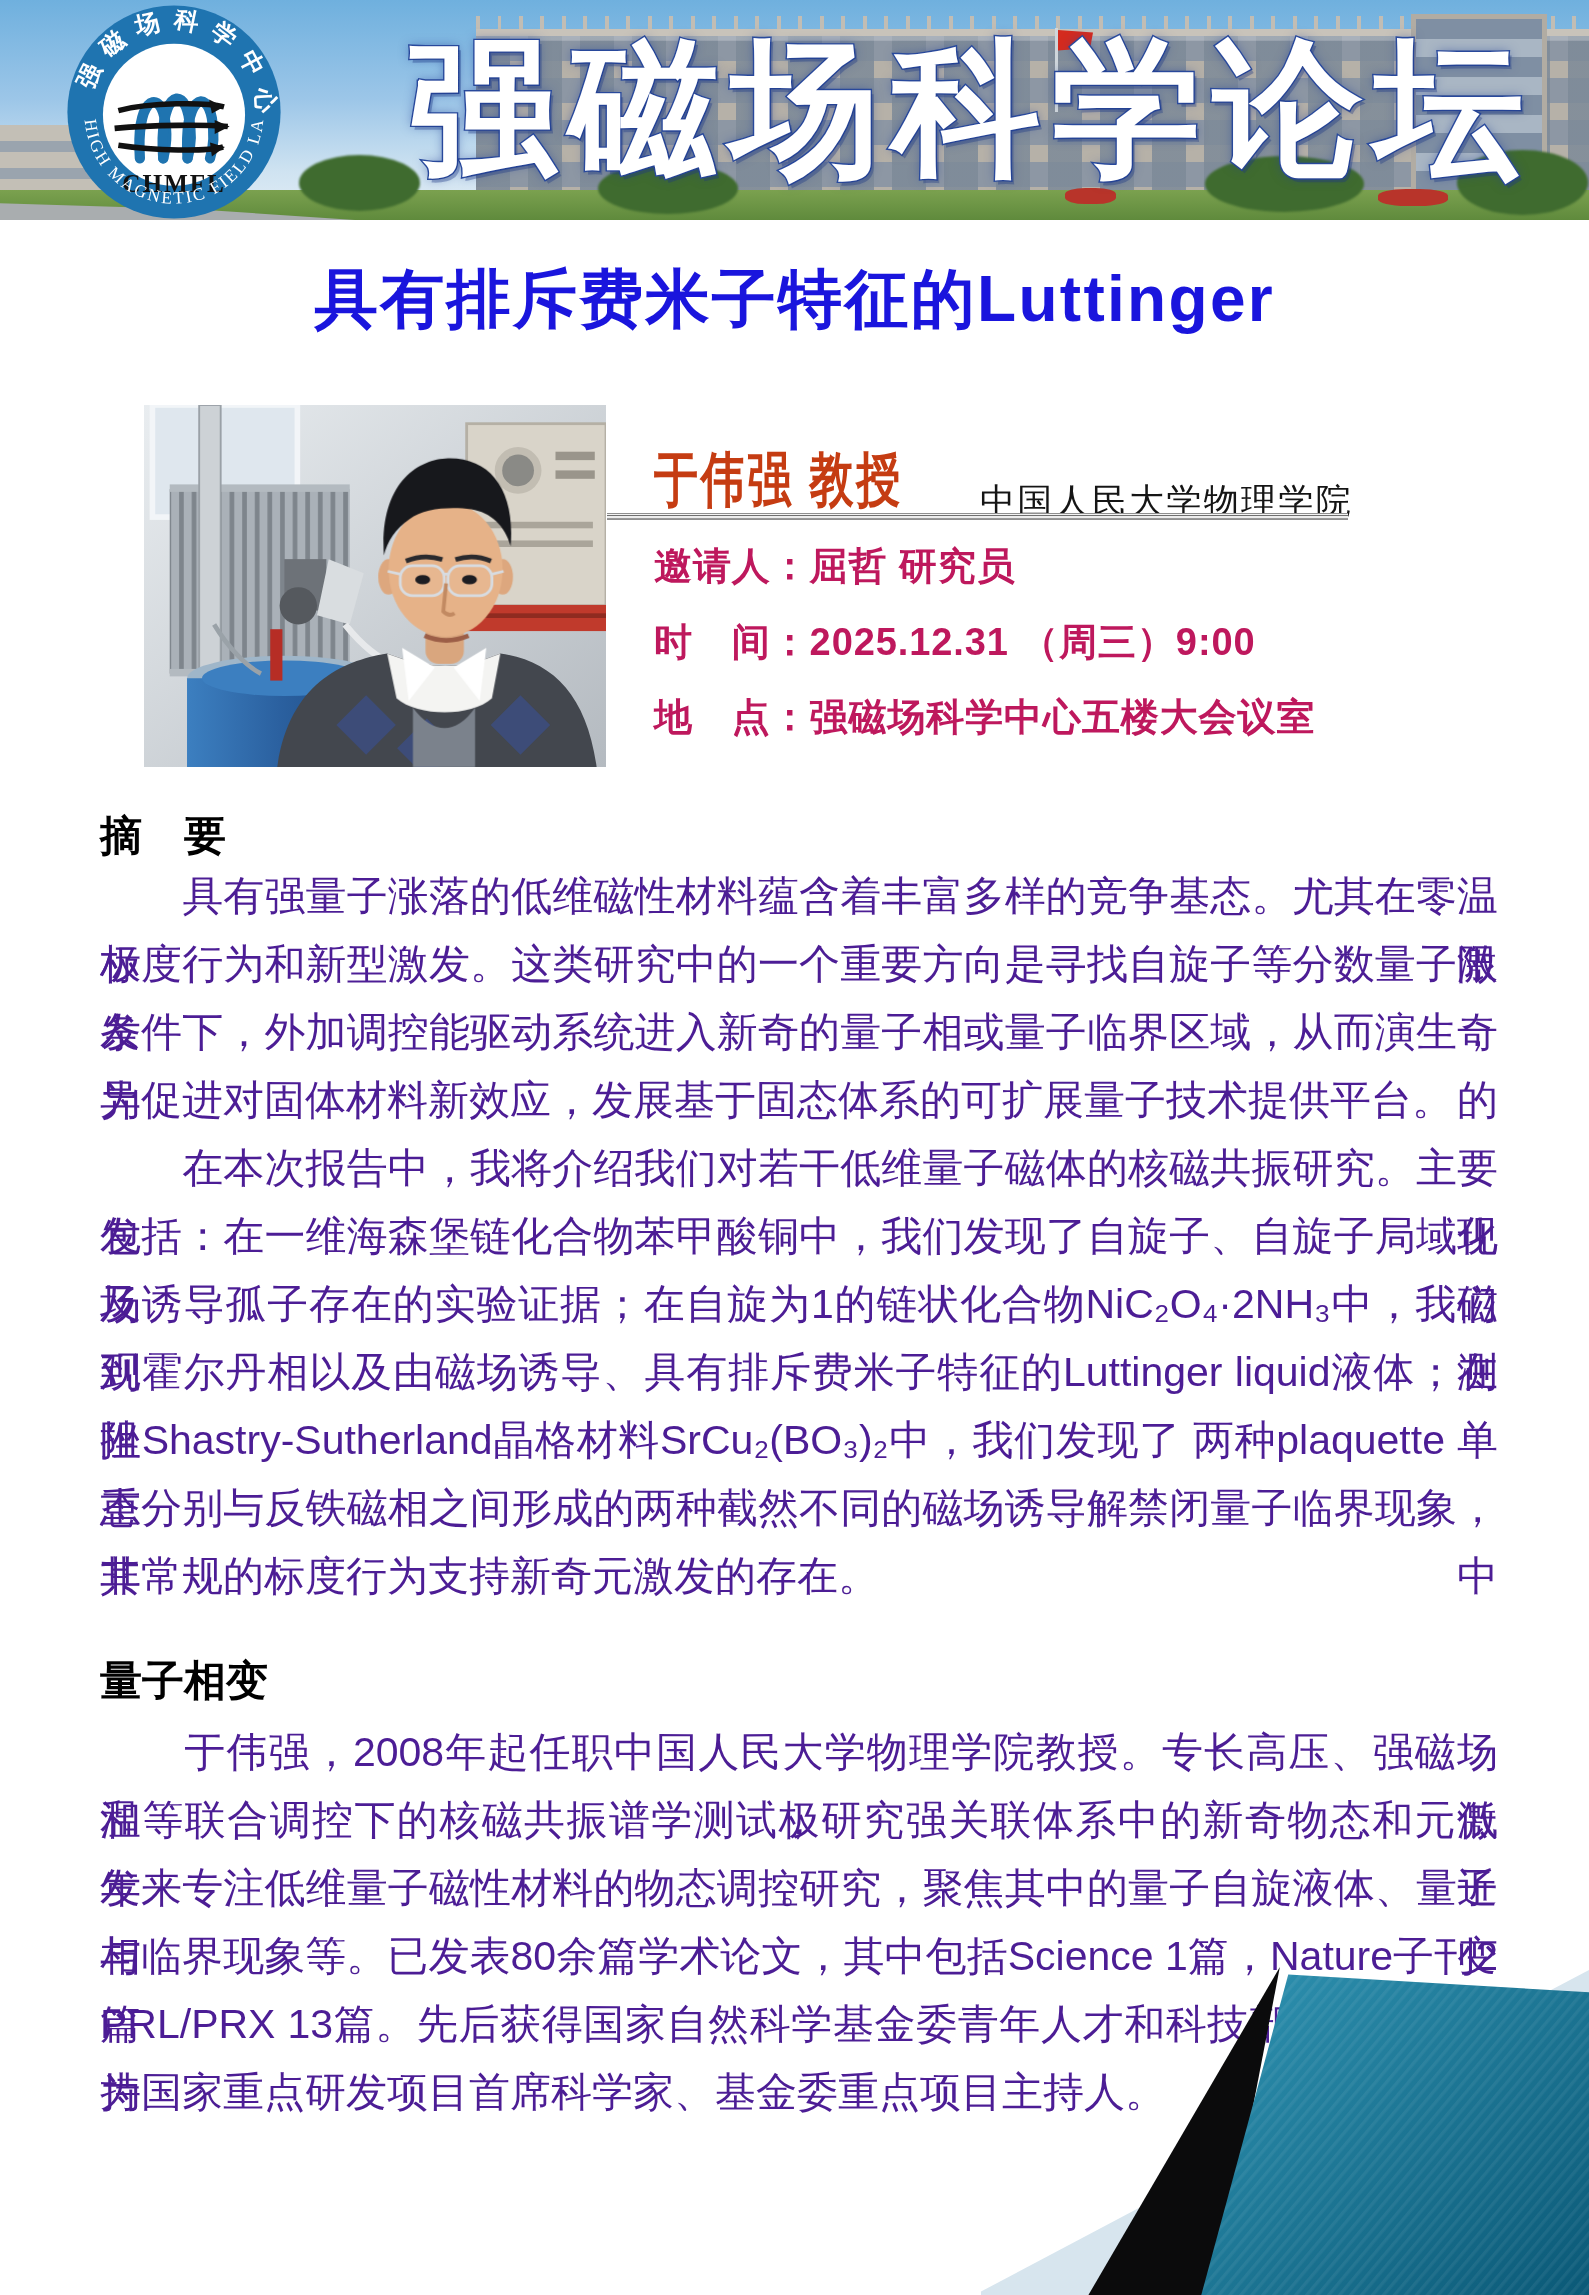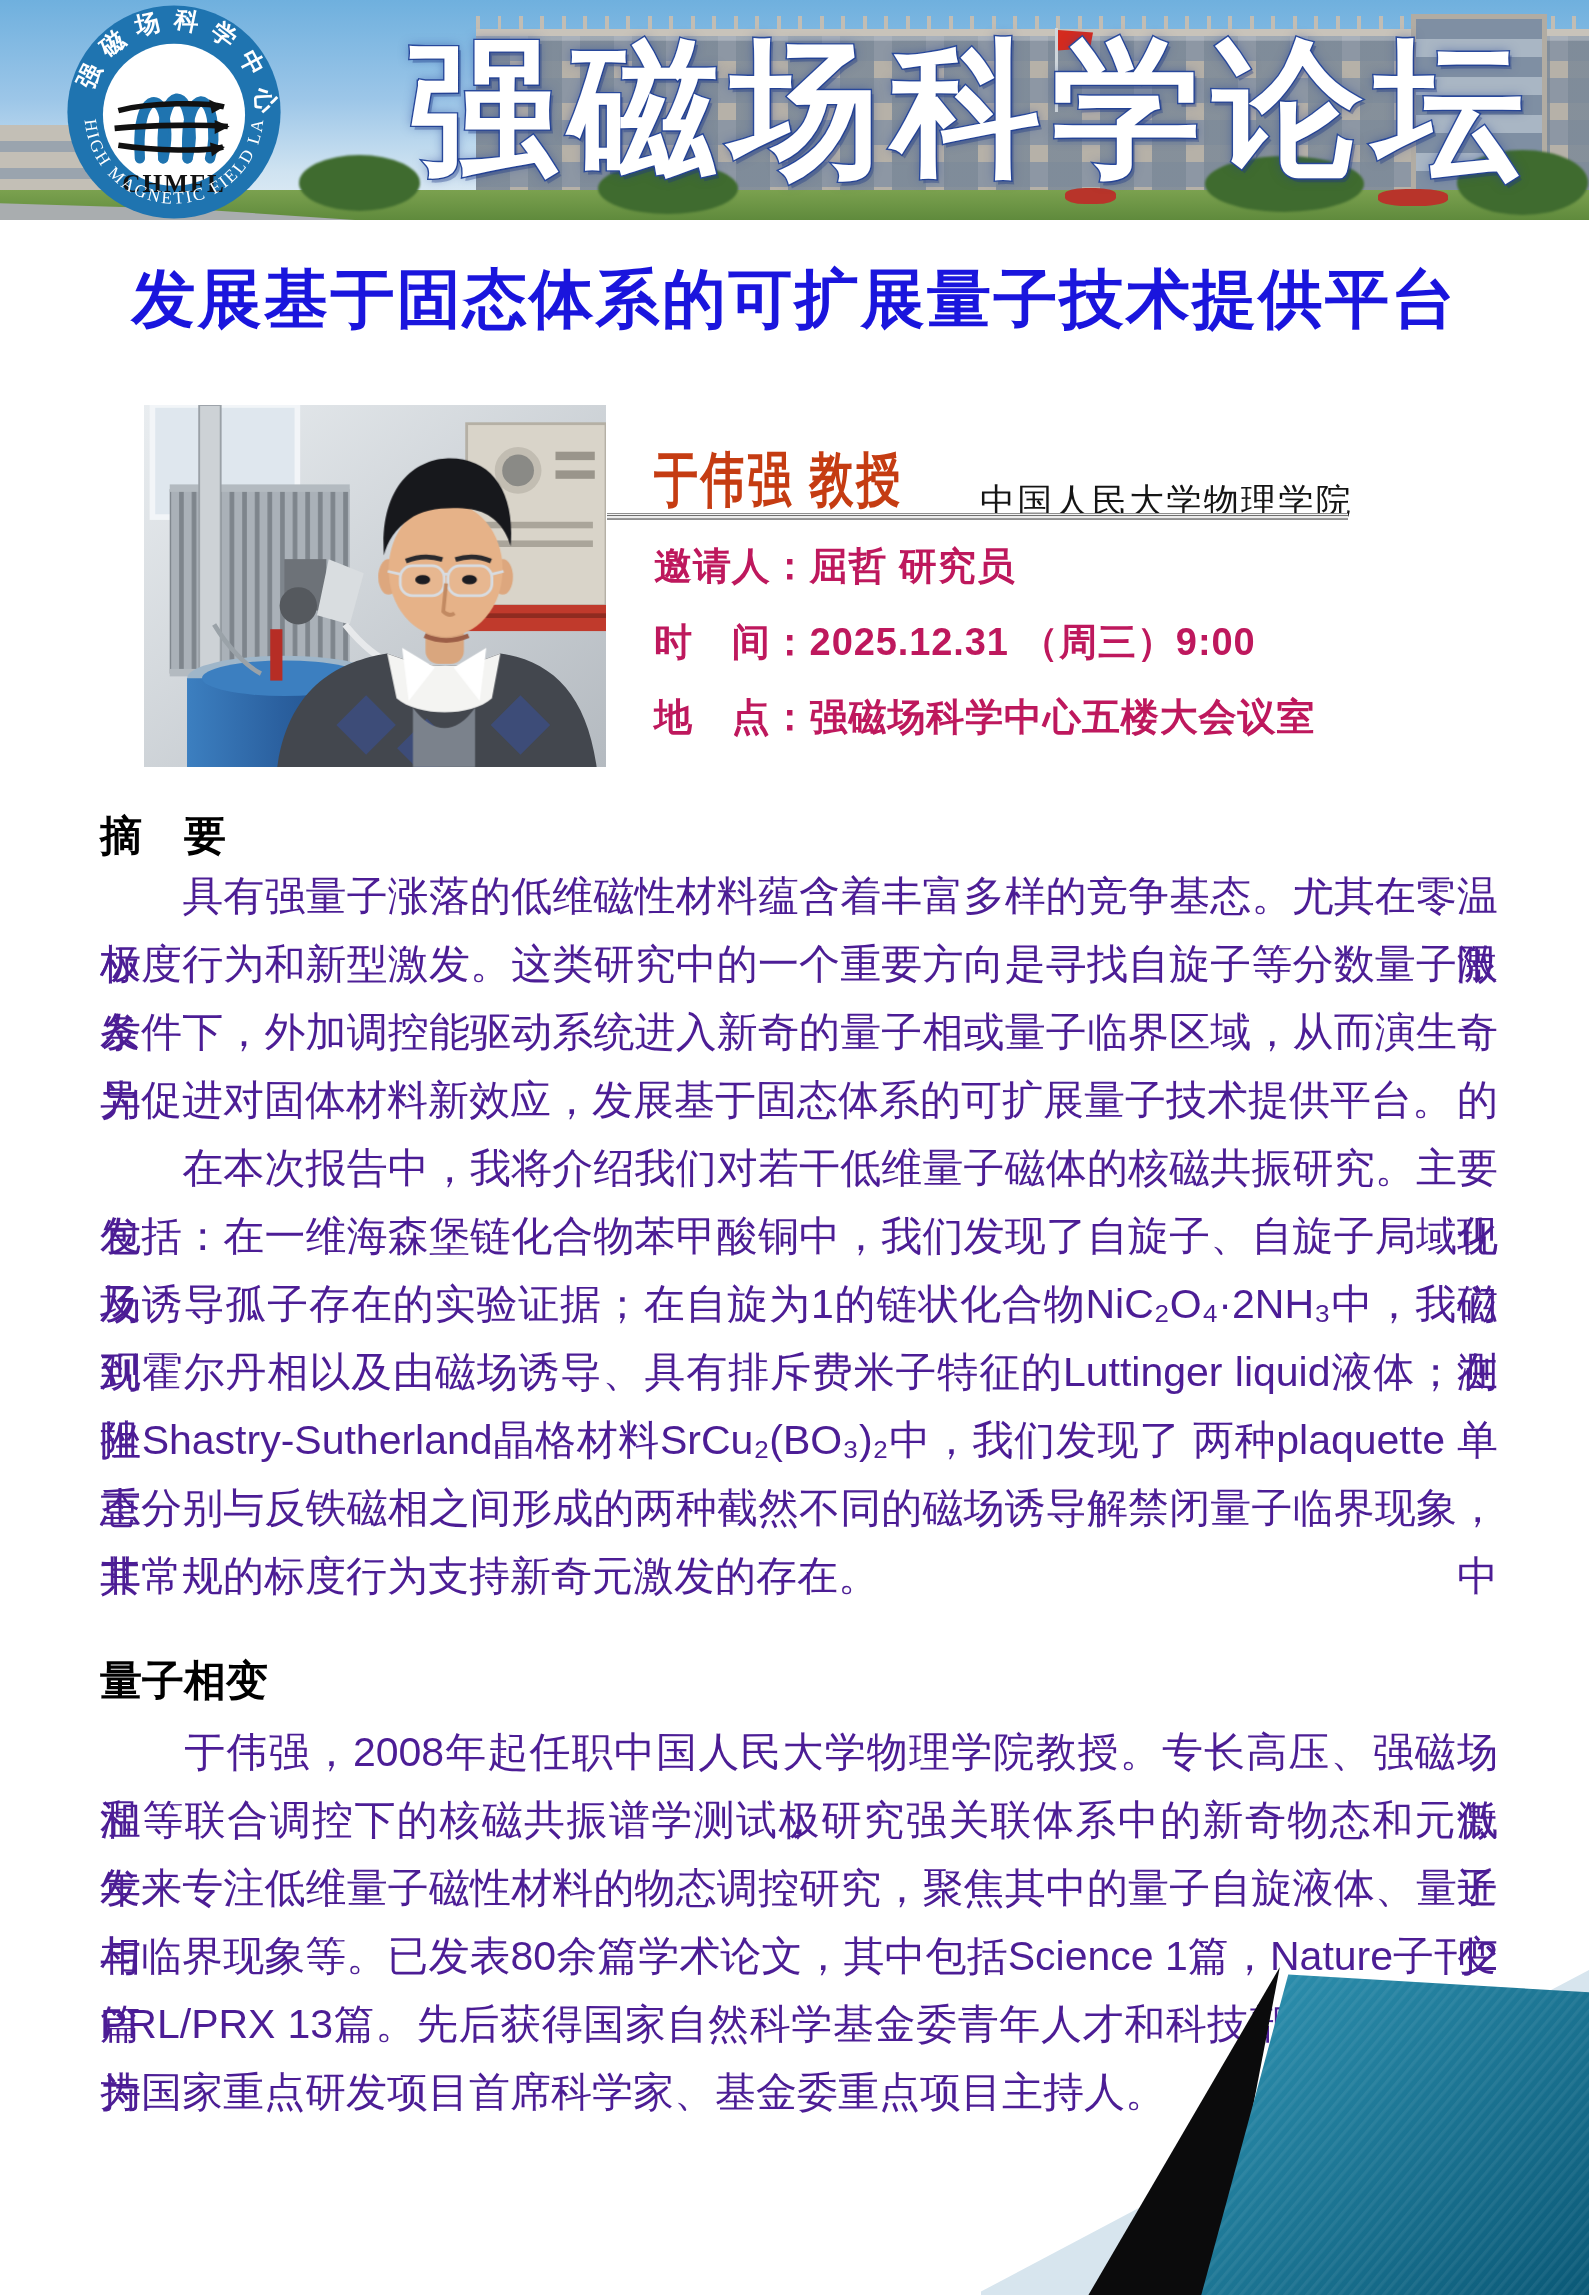--- a/index.html
+++ b/index.html
@@ -113,21 +113,21 @@
     </defs>
     <text font-family="Liberation Serif, serif" font-weight="bold" font-size="52" fill="#ffffff" letter-spacing="26">
       <textPath href="#arcTop" startOffset="8%">强磁场科学中心</textPath>
     </text>
     <text font-family="Liberation Serif, serif" font-size="37" fill="#ffffff" letter-spacing="5">
       <textPath href="#arcBot" startOffset="2%">HIGH MAGNETIC FIELD LABORATORY</textPath>
     </text>
   </svg>
 </div>
 
-<div class="talk-title">发展基于固态体系的可扩展量子技术提供平台</div>
+<div class="talk-title">具有排斥费米子特征的Luttinger</div>
 
 <div class="photo">
   <svg viewBox="0 0 988 775" width="462" height="362" preserveAspectRatio="none">
     <defs>
       <linearGradient id="wallG" x1="0" y1="0" x2="1" y2="1">
         <stop offset="0" stop-color="#e9edf0"></stop>
           <stop offset="1" stop-color="#b4bac0"></stop>
       </linearGradient>
       <linearGradient id="cylG" x1="0" y1="0" x2="1" y2="0">
         <stop offset="0" stop-color="#3c7fc0"></stop>

